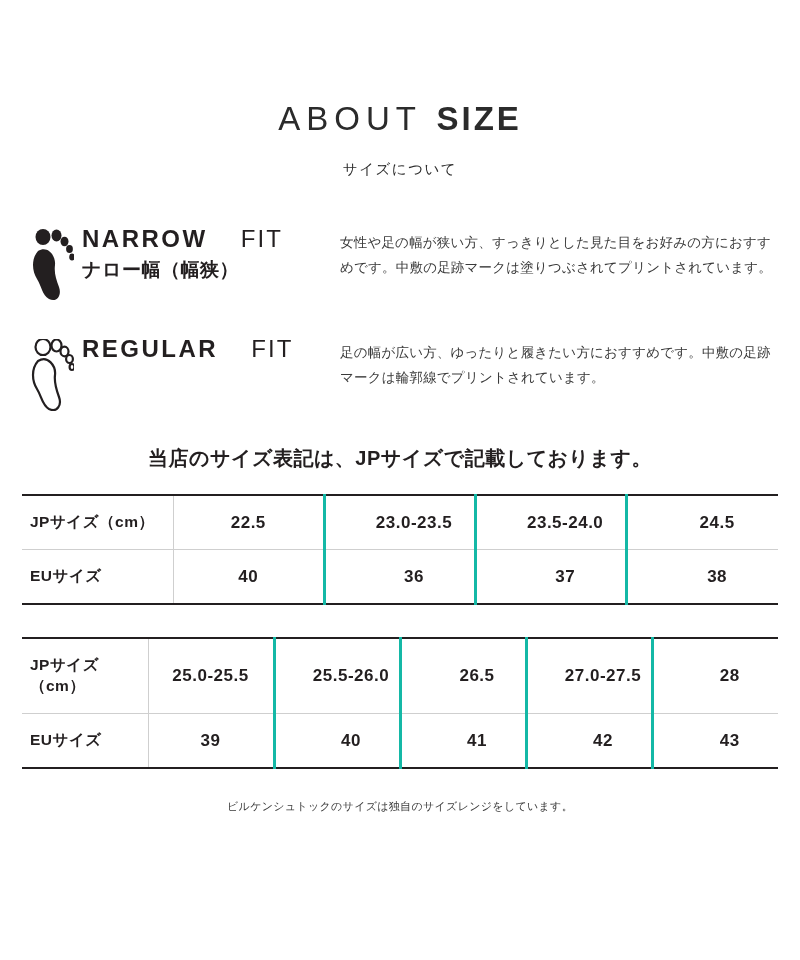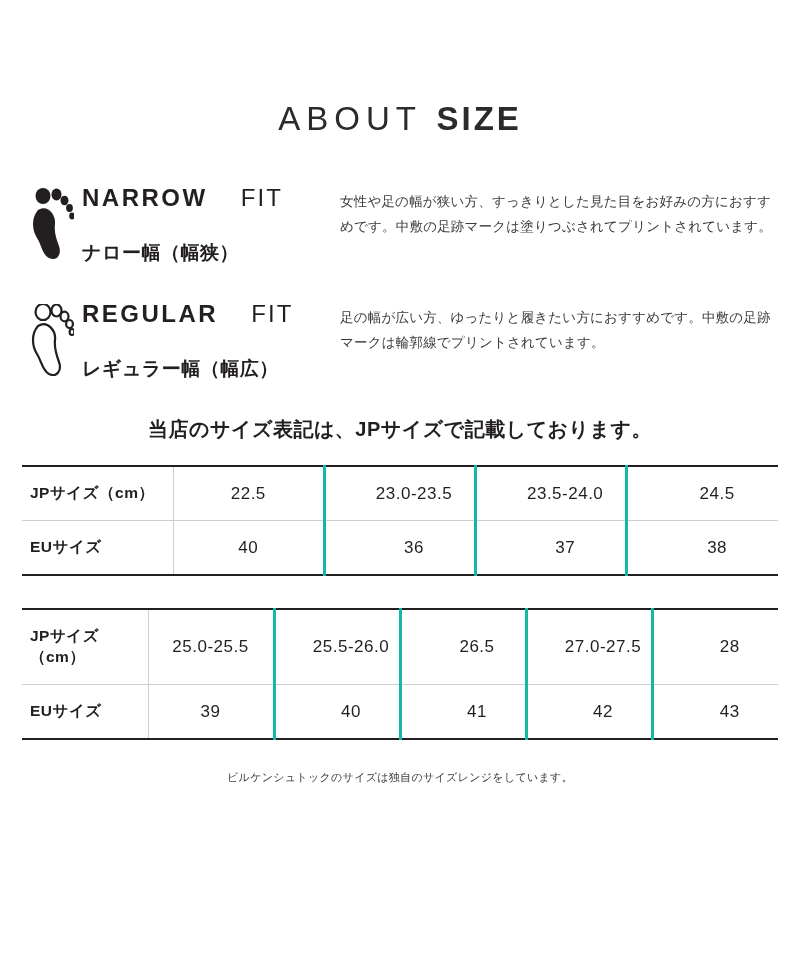--- a/index.html
+++ b/index.html
@@ -78,21 +78,21 @@
   }
   .fit-en .strong {
     font-weight: 700;
   }
   .fit-en .light {
     font-weight: 400;
     letter-spacing: 2px;
     margin-left: 24px;
   }
   .fit-jp {
-    margin-top: 28px;
+    margin-top: 4px;
     font-size: 19px;
     font-weight: 700;
     letter-spacing: 0.5px;
     color: #231f20;
     white-space: nowrap;
   }
   .fit-desc {
     flex: 1;
     font-size: 13.5px;
     line-height: 1.85;
@@ -121,21 +121,21 @@
     table-layout: fixed;
   }
   table.size-table tr.row-top td {
     border-top: 2px solid #231f20;
   }
   table.size-table td {
     border-bottom: 1px solid #cfcfcf;
     padding: 16px 0;
     text-align: center;
     font-size: 17px;
-    font-weight: 400;
+    font-weight: 700;
     color: #231f20;
     letter-spacing: 0.5px;
   }
   table.size-table tr:last-child td {
     border-bottom: 2px solid #231f20;
   }
   table.size-table td.rowhead {
     text-align: left;
     padding-left: 8px;
     font-size: 15.5px;
@@ -161,20 +161,21 @@
 </head>
 <body>
 
 <div class="page">
 
   <div class="header">
     <div class="title">
       <span class="light">ABOUT</span>
       <span class="bold">SIZE</span>
     </div>
+    <div class="subtitle">サイズについて</div>
   </div>
 
   <div class="fits">
 
     <div class="fit-row">
       <div class="fit-icon">
         <svg width="44" height="72" viewBox="0 0 44 72" aria-hidden="true">
           <g fill="#231f20">
             <ellipse cx="13" cy="8" rx="7.5" ry="8"></ellipse>
             <ellipse cx="26.5" cy="6.5" rx="5" ry="6"></ellipse>
@@ -206,21 +207,20 @@
             <ellipse cx="42" cy="28" rx="2.4" ry="3"></ellipse>
             <path d="M8 22 C1 30, 2 42, 7 50 C12 58, 12 66, 19 70 C27 74, 32 66, 29 58 C26 50, 24 44, 25 36 C26 27, 18 16, 8 22 Z"></path>
           </g>
         </svg>
       </div>
       <div class="fit-labels">
         <div class="fit-en">
           <span class="strong">REGULAR</span>
           <span class="light">FIT</span>
         </div>
-        <div class="fit-jp">レギュラー幅（幅広）</div>
       </div>
       <div class="fit-desc">足の幅が広い方、ゆったりと履きたい方におすすめです。中敷の足跡マークは輪郭線でプリントされています。</div>
     </div>
 
   </div>
 
   <div class="notice">当店のサイズ表記は、JPサイズで記載しております。</div>
 
   <div class="table-wrap">
 

